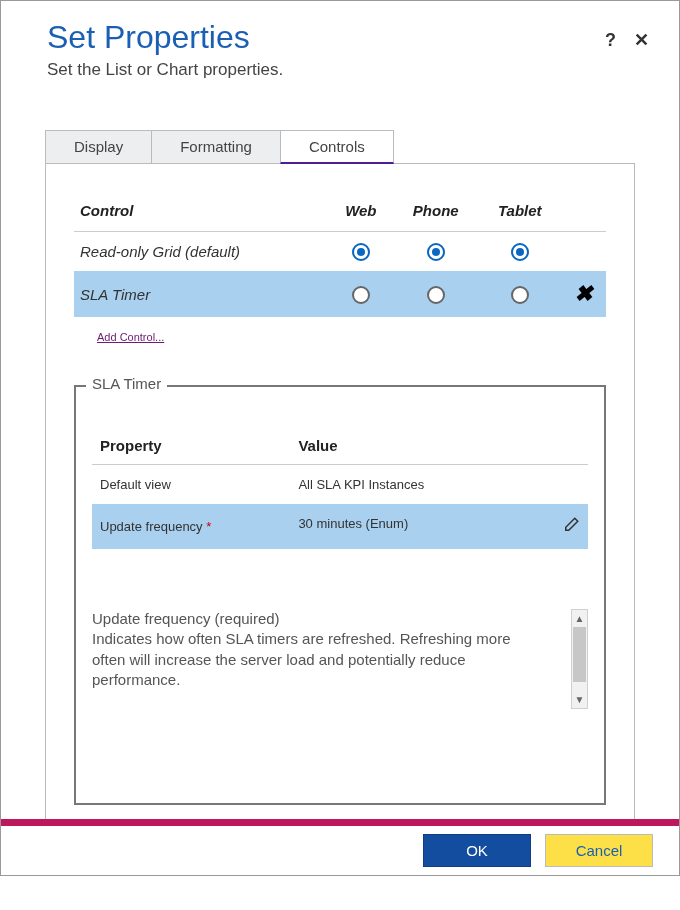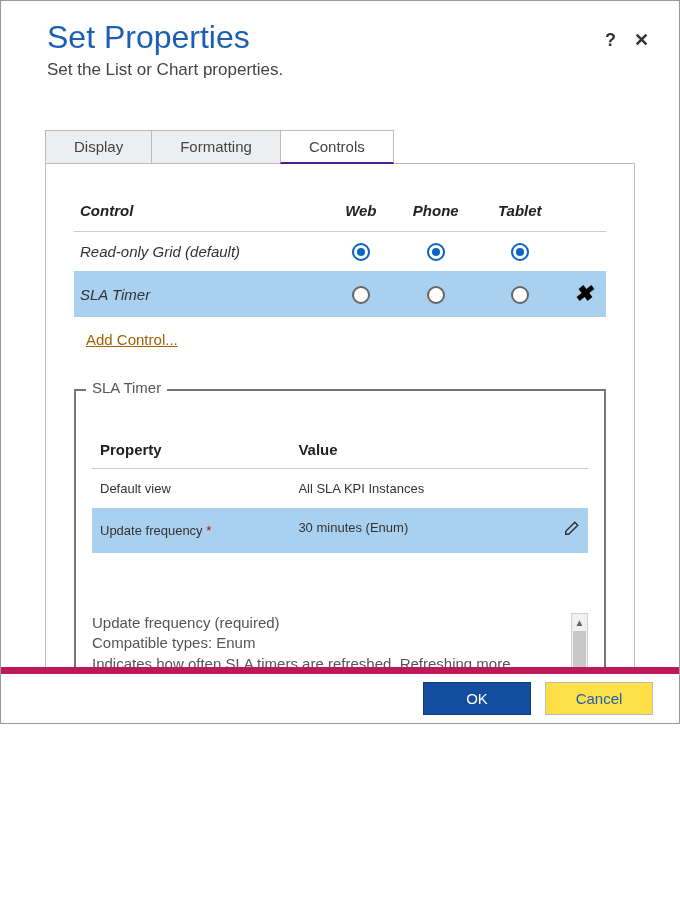--- a/index.html
+++ b/index.html
@@ -7,21 +7,21 @@
       font-family: "Segoe UI", Arial, sans-serif;
       background: #fff;
       width: 680px;
       height: 910px;
       overflow: hidden;
       position: relative;
     }
     .dialog {
       border: 1px solid #999;
       width: 680px;
-      height: 724px;
+      height: 876px;
       display: flex;
       flex-direction: column;
       background: #fff;
     }
     .header {
       padding: 18px 46px 10px 46px;
       position: relative;
     }
     .header h1 {
       color: #1a5fb4;
@@ -128,24 +128,24 @@
       border-color: #666;
     }
     .remove-x {
       font-size: 22px;
       font-weight: 900;
       color: #000;
       cursor: pointer;
     }
     .add-control-link {
       display: inline-block;
-      margin: 14px 0 0 12px;
+      margin: 14px 0 0 23px;
       text-decoration: underline;
-      color: #a16207;
-      font-size: 15px;
+      color: #701a75;
+      font-size: 11px;
       cursor: pointer;
     }
     .fieldset {
       border: 2px solid #777;
       margin-top: 40px;
       padding: 42px 16px 16px 16px;
       position: relative;
       height: 420px;
     }
     .fieldset-legend {
@@ -323,21 +323,20 @@
                   </svg>
                 </span>
               </td>
             </tr>
           </tbody>
         </table>
 
         <div class="desc-block">
           <div class="desc-text">
             <div>Update frequency (required)</div>
-            <div>Compatible types: Enum</div>
             <div>Indicates how often SLA timers are refreshed. Refreshing more often will increase the server load and potentially reduce performance.</div>
           </div>
           <div class="scrollbar">
             <div class="arrow top">▲</div>
             <div class="thumb"></div>
             <div class="arrow bottom">▼</div>
           </div>
         </div>
 
       </div>

